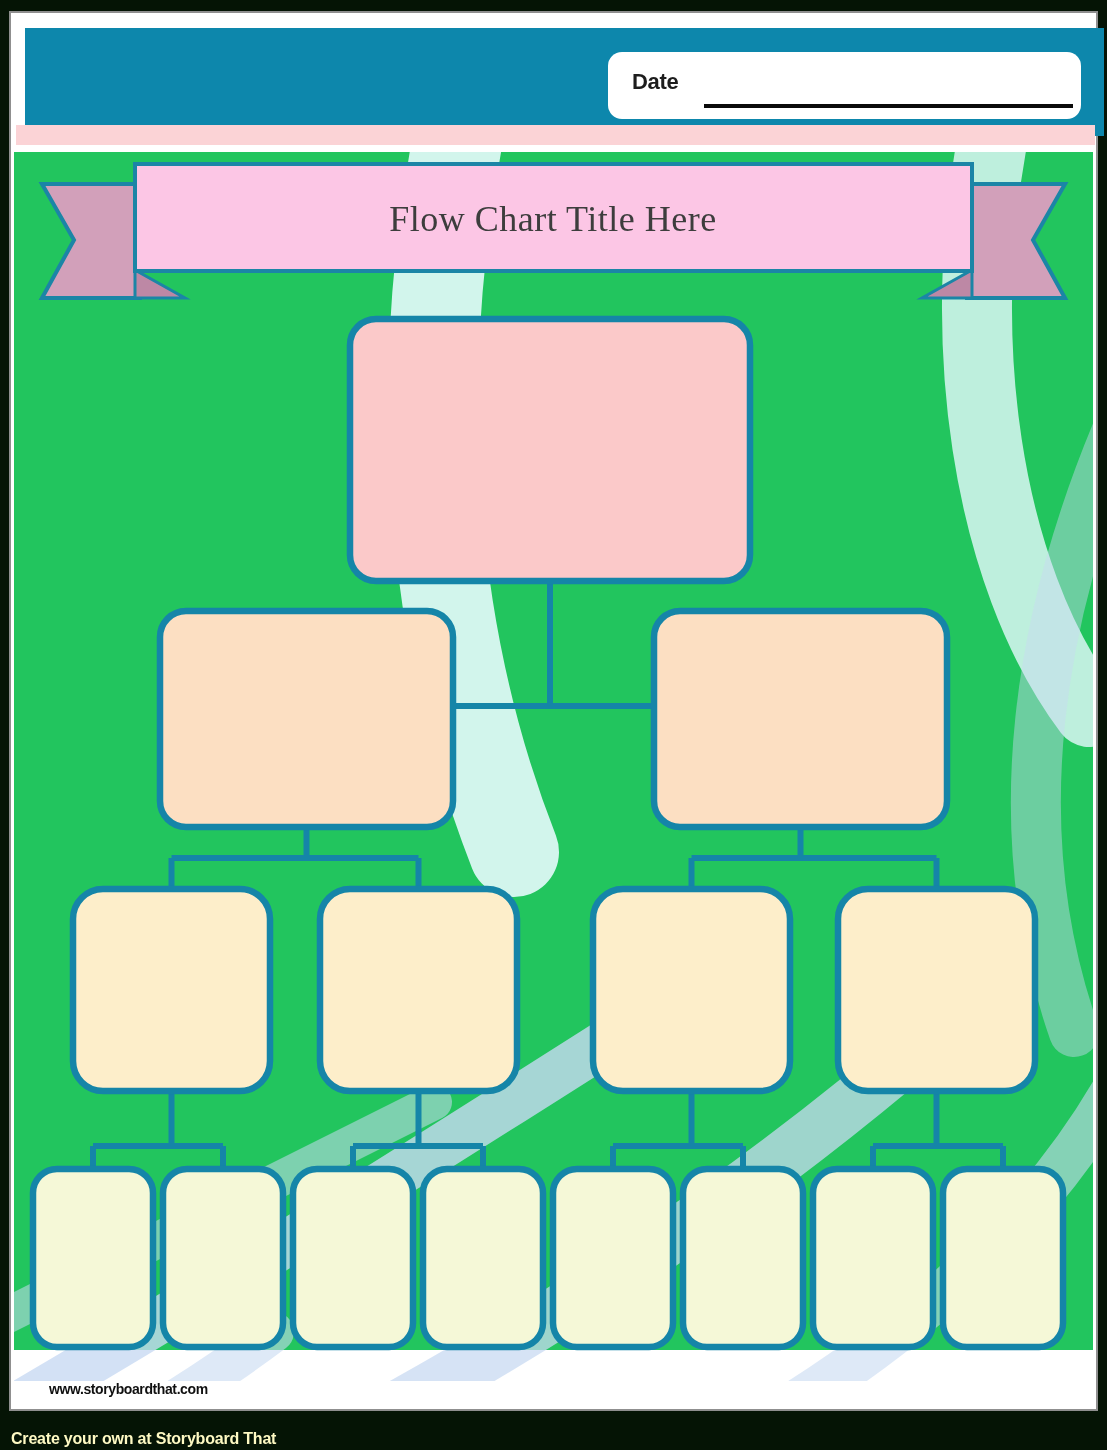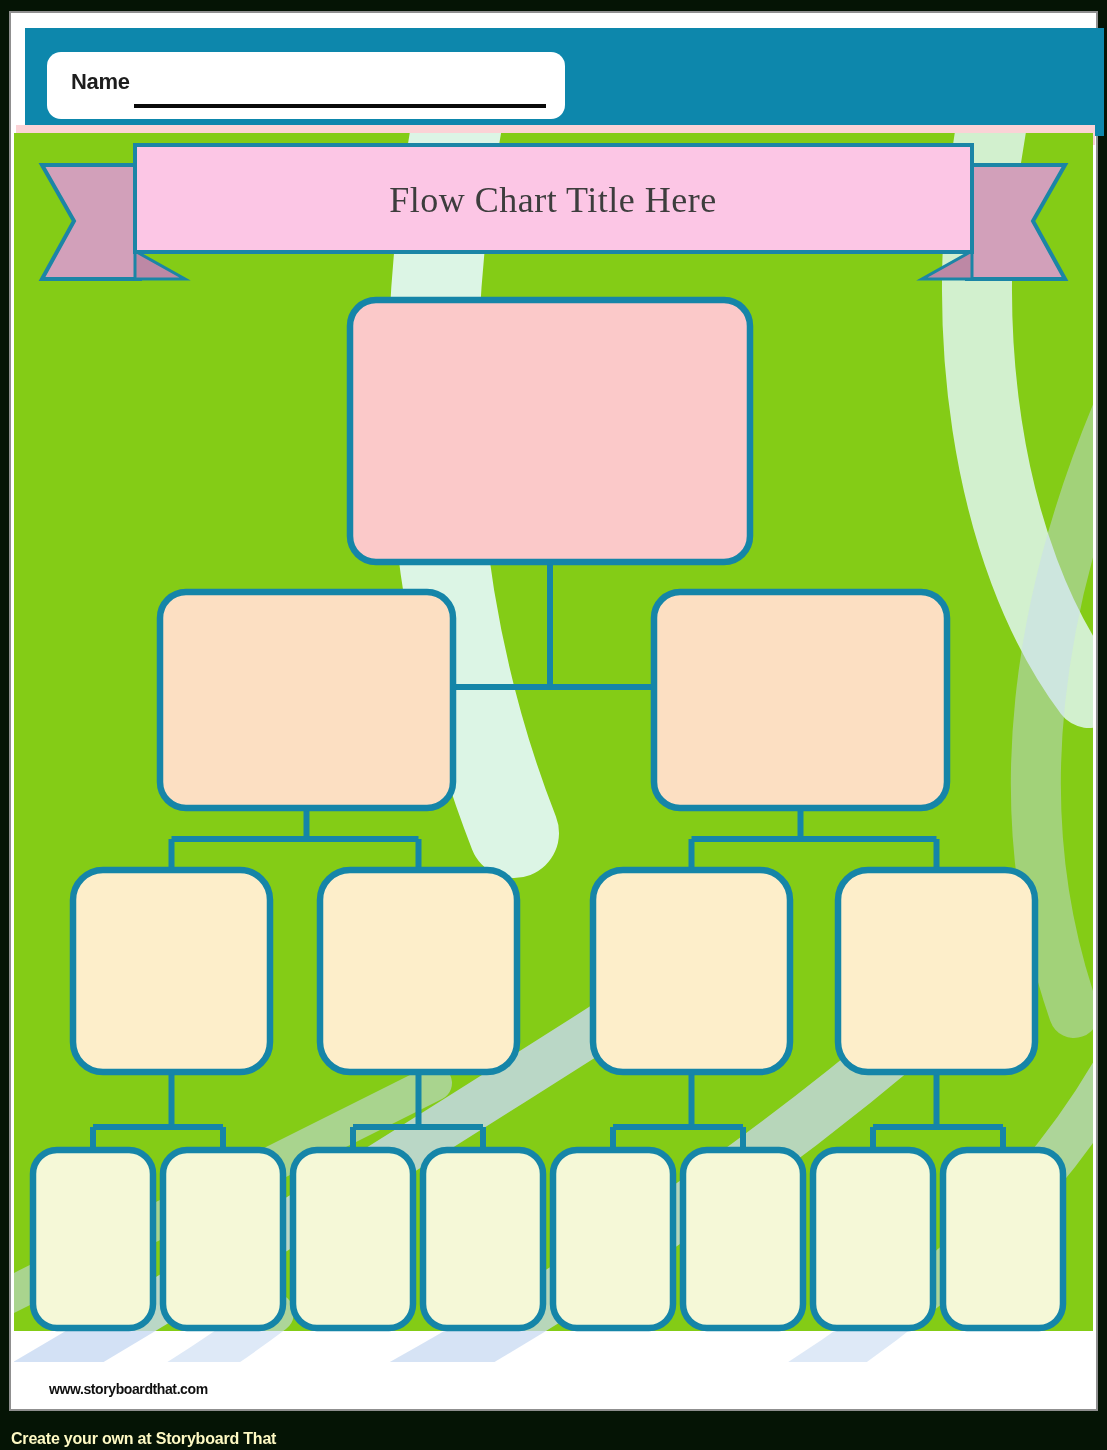--- a/index.html
+++ b/index.html
@@ -9,43 +9,43 @@
         border:2px solid #8f8f8f;box-sizing:border-box;}
   .band{position:absolute;left:14px;top:15px;width:1079px;height:108px;background:#0d87ac;}
   .card{position:absolute;background:#ffffff;border-radius:14px;}
   .card-name{left:36px;top:39px;width:518px;height:67px;}
   .card-date{left:597px;top:39px;width:473px;height:67px;}
   .card-label{position:absolute;left:24px;top:17px;font-size:22px;font-weight:bold;color:#1d1d1d;letter-spacing:-.3px;}
   .write-line{position:absolute;height:4px;background:#0a0a0a;border:none;top:52px;}
   .line-name{left:87px;width:412px;}
   .line-date{left:96px;width:369px;}
   .pink-strip{position:absolute;left:14px;top:123px;width:1079px;height:20px;background:#fbd3d6;}
-  .content{position:absolute;left:14px;top:133px;width:1079px;height:1198px;background:#84cc16;}
+  .content{position:absolute;left:14px;top:152px;width:1079px;height:1198px;background:#22c55e;}
   .content svg{display:block;}
   .banner-title{font-family:"Liberation Serif",serif;font-size:36px;fill:#3d3d3d;letter-spacing:.5px;}
   .footer-url{position:absolute;left:27px;top:1381px;font-size:14px;font-weight:bold;color:#101010;letter-spacing:-.4px;margin-left:22px;}
   .logo{position:absolute;left:898px;top:1369px;height:34px;display:flex;align-items:center;gap:5px;}
   .logo-text{font-size:21px;font-weight:600;letter-spacing:-.2px;white-space:nowrap;}
   .logo-primary{color:#464646;}
   .logo-secondary{color:#a7a7a7;}
   .outside-caption{position:absolute;left:11px;top:1430px;font-size:16px;font-weight:bold;color:#fef9c3;letter-spacing:-.2px;}
 </style>
 </head>
 <body>
 
 <div class="canvas">
 
   <div class="outside-caption">Create your own at Storyboard That</div>
 
   <div class="page">
 
     <div class="band">
-      <div class="card card-name" style="left:22px;top:24px;">
-        <span class="card-label">Name</span>
-        <div class="write-line line-name"></div>
+      <div class="card card-date" style="left:583px;top:24px;">
+        <span class="card-label">Date</span>
+        <div class="write-line line-date"></div>
       </div>
     </div>
 
     <div class="pink-strip" style="left:5px;top:112px;width:1079px;"></div>
   </div>
 
   <div class="content">
     <svg width="1079" height="1229" viewBox="0 0 1079 1229" xmlns="http://www.w3.org/2000/svg">
 
       <g fill="none" stroke-linecap="round">

